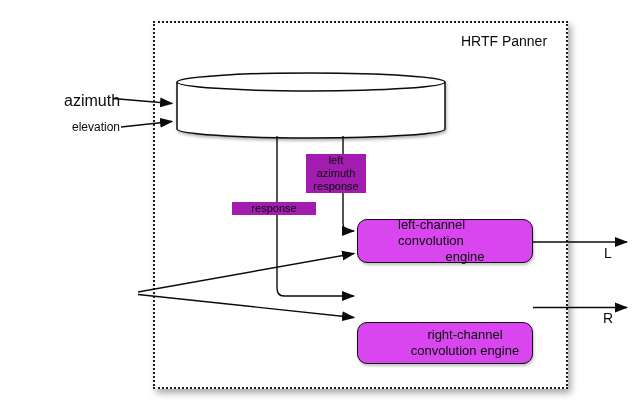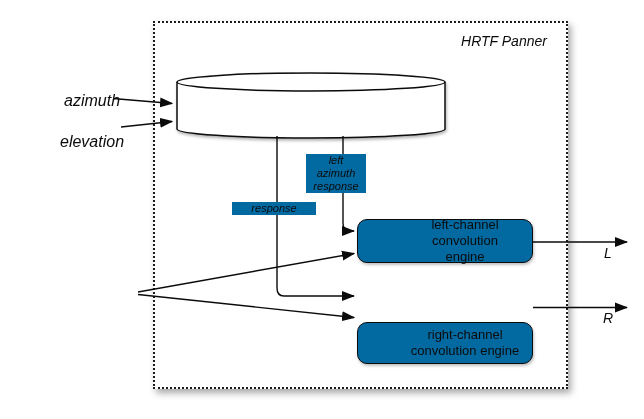--- a/index.html
+++ b/index.html
@@ -30,21 +30,20 @@
   .svg-layer {
     position: absolute;
     left: 0;
     top: 0;
     width: 644px;
     height: 419px;
   }
   .label {
     position: absolute;
     white-space: nowrap;
-    font-style: italic;
   }
   .title-label {
     left: 448px;
     top: 33px;
     width: 112px;
     text-align: center;
     font-size: 14px;
   }
   .db-label {
     left: 177px;
@@ -58,50 +57,48 @@
     top: 92px;
     width: 48px;
     text-align: right;
     font-size: 16px;
   }
   .elevation-label {
     left: 60px;
     top: 120px;
     width: 60px;
     text-align: right;
-    font-size: 16px;
-    margin-top: 13px;
+    font-size: 12px;
   }
   .signal-label {
     font-size: 11px;
     line-height: 13px;
     text-align: center;
-    background: #0369a1;
+    background: #a21caf;
   }
   .left-impulse-label {
     left: 306px;
     top: 154px;
     width: 60px;
   }
   .right-impulse-label {
     left: 232px;
     top: 202px;
     width: 84px;
   }
   .node-box {
     position: absolute;
     box-sizing: border-box;
-    background: #0369a1;
+    background: #d946ef;
     border: 1.6px solid #0b0b0b;
     border-radius: 10px;
     display: flex;
     flex-direction: column;
     align-items: center;
     justify-content: center;
-    text-align: center;
     font-size: 13px;
     line-height: 16px;
     padding-left: 40px;
   }
   .engine-box {
     box-shadow: 1px 2px 3px rgba(0,0,0,0.25);
   }
   .left-engine {
     left: 357px;
     top: 219px;

